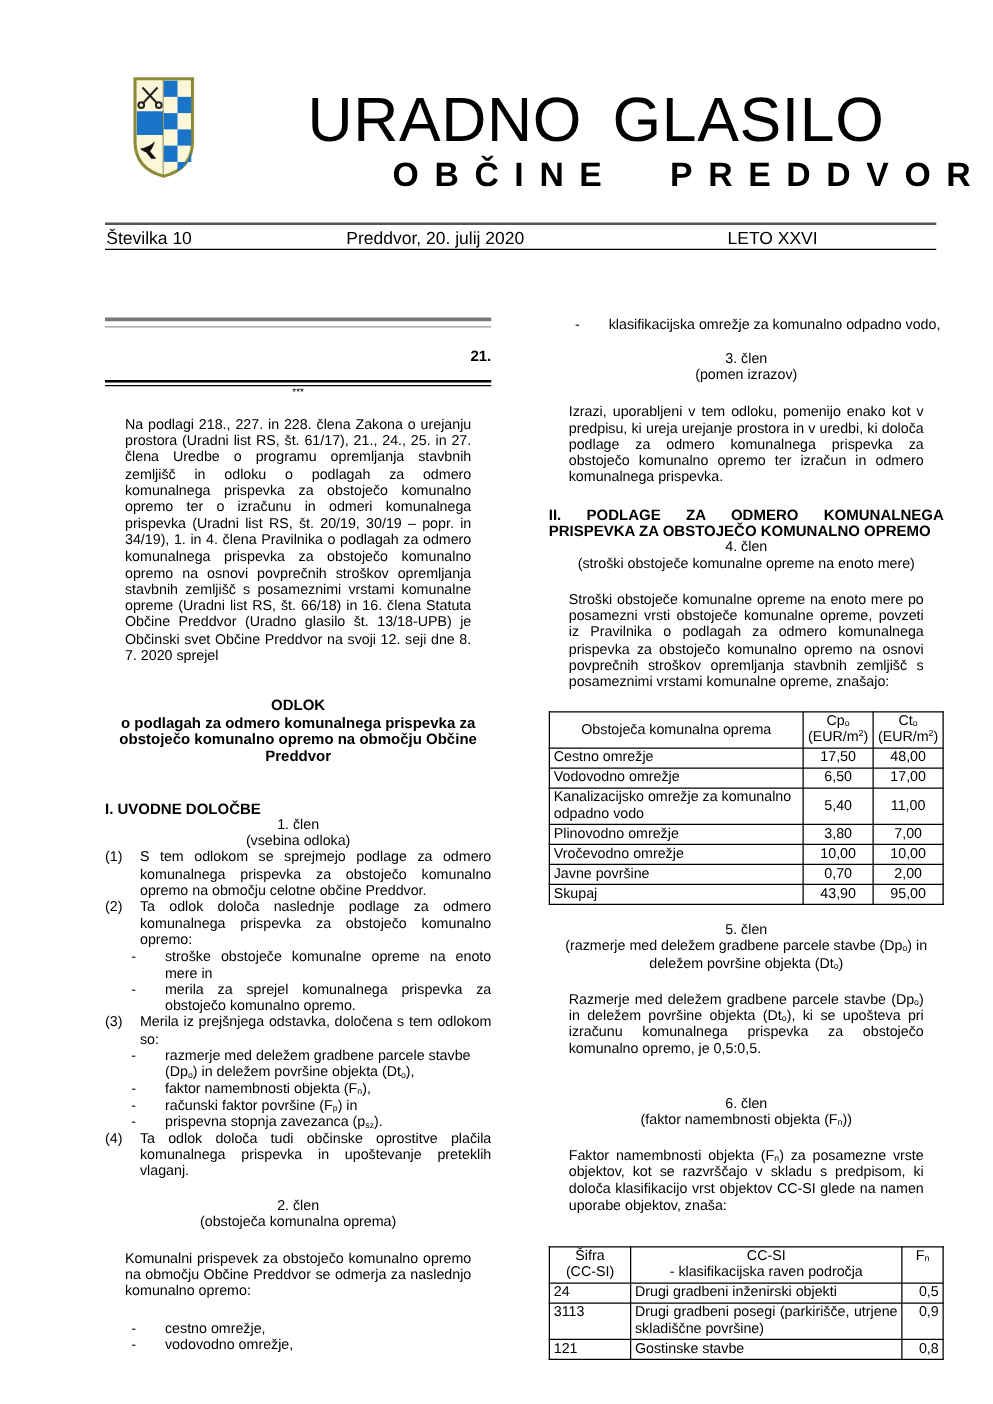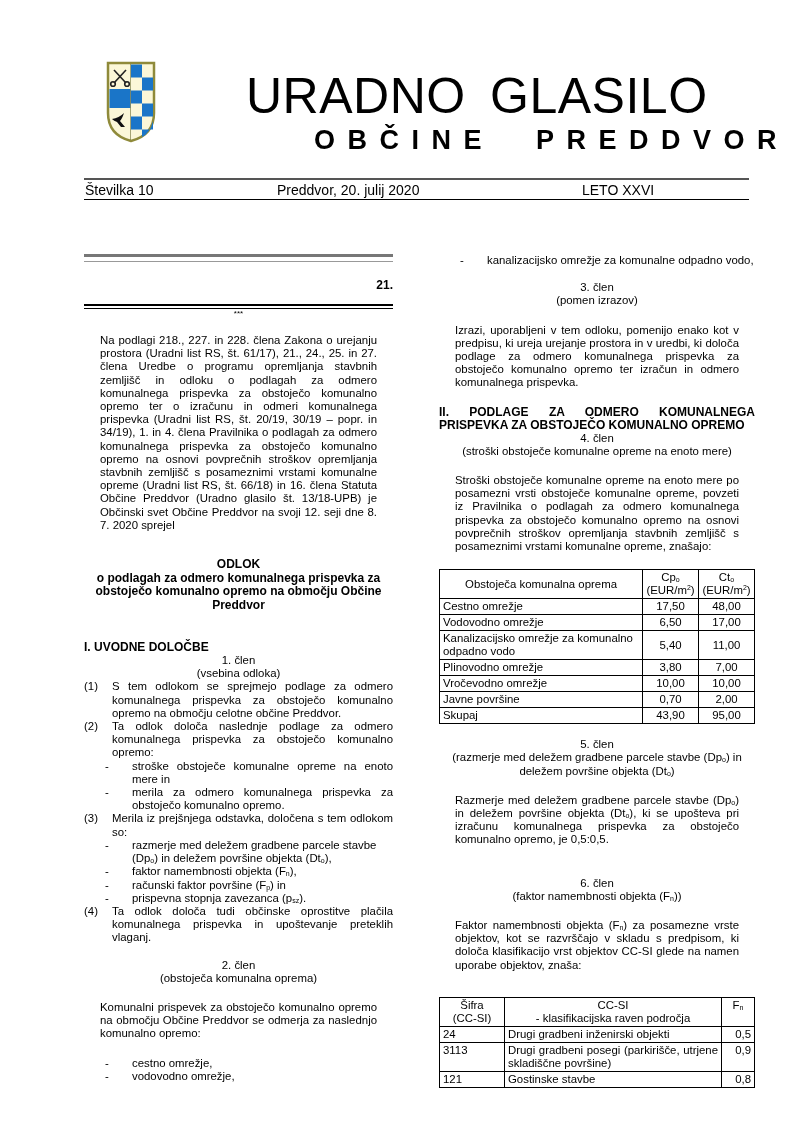--- a/index.html
+++ b/index.html
@@ -117,21 +117,21 @@
     <span>S tem odlokom se sprejmejo podlage za odmero komunalnega prispevka za obstoječo komunalno opremo na območju celotne občine Preddvor.</span>
   </div>
   <div class="numbered">
     <span class="num">(2)</span>
     <span>Ta odlok določa naslednje podlage za odmero komunalnega prispevka za obstoječo komunalno opremo:</span>
   </div>
   <div class="dash-item">
     <span class="dash">-</span><span>stroške obstoječe komunalne opreme na enoto mere in</span>
   </div>
   <div class="dash-item">
-    <span class="dash">-</span><span>merila za odmero komunalnega prispevka za obstoječo komunalno opremo.</span>
+    <span class="dash">-</span><span>merila za sprejel komunalnega prispevka za obstoječo komunalno opremo.</span>
   </div>
   <div class="numbered">
     <span class="num">(3)</span>
     <span>Merila iz prejšnjega odstavka, določena s tem odlokom so:</span>
   </div>
   <div class="dash-item" style="text-align:left">
     <span class="dash">-</span><span>razmerje med deležem gradbene parcele stavbe (Dp</span><sub>o</sub><span>) in deležem površine objekta (Dt</span><sub>o</sub><span>),</span>
   </div>
   <div class="dash-item">
     <span class="dash">-</span><span>faktor namembnosti objekta (F</span><sub>n</sub><span>),</span>
@@ -154,21 +154,21 @@
   <div class="dash-item">
     <span class="dash">-</span><span>cestno omrežje,</span>
   </div>
   <div class="dash-item">
     <span class="dash">-</span><span>vodovodno omrežje,</span>
   </div>
 </div>
 
 <div id="col-right" class="abs col">
   <div class="dash-item">
-    <span class="dash">-</span><span>kanalizacijsko omrežje za komunalne odpadno vodo,</span>
+    <span class="dash">-</span><span>klasifikacijska omrežje za komunalno odpadno vodo,</span>
   </div>
 
   <div class="gap"></div>
   <div class="clen">3. člen</div>
   <div class="clen">(pomen izrazov)</div>
   <p>Izrazi, uporabljeni v tem odloku, pomenijo enako kot v predpisu, ki ureja urejanje prostora in v uredbi, ki določa podlage za odmero komunalnega prispevka za obstoječo komunalno opremo ter izračun in odmero komunalnega prispevka.</p>
 
   <div class="section-head-r">II. PODLAGE ZA ODMERO KOMUNALNEGA PRISPEVKA ZA OBSTOJEČO KOMUNALNO OPREMO</div>
   <div class="clen">4. člen</div>
   <div class="clen">(stroški obstoječe komunalne opreme na enoto mere)</div>

